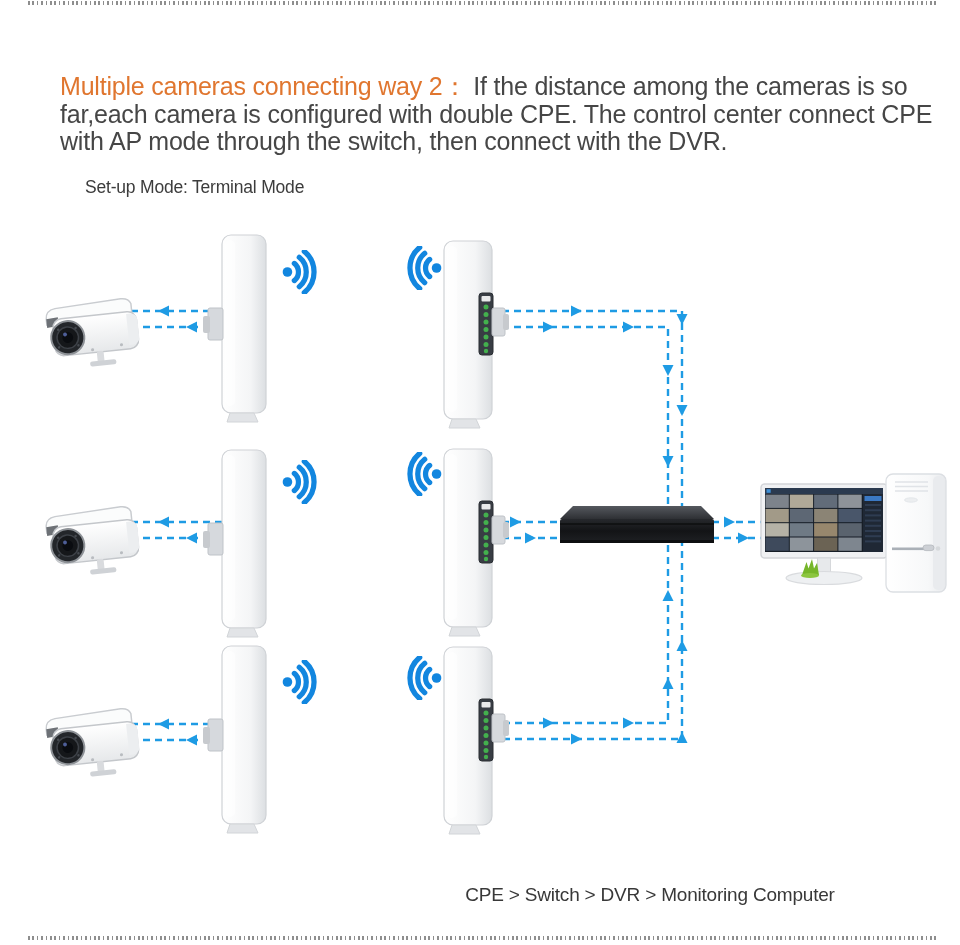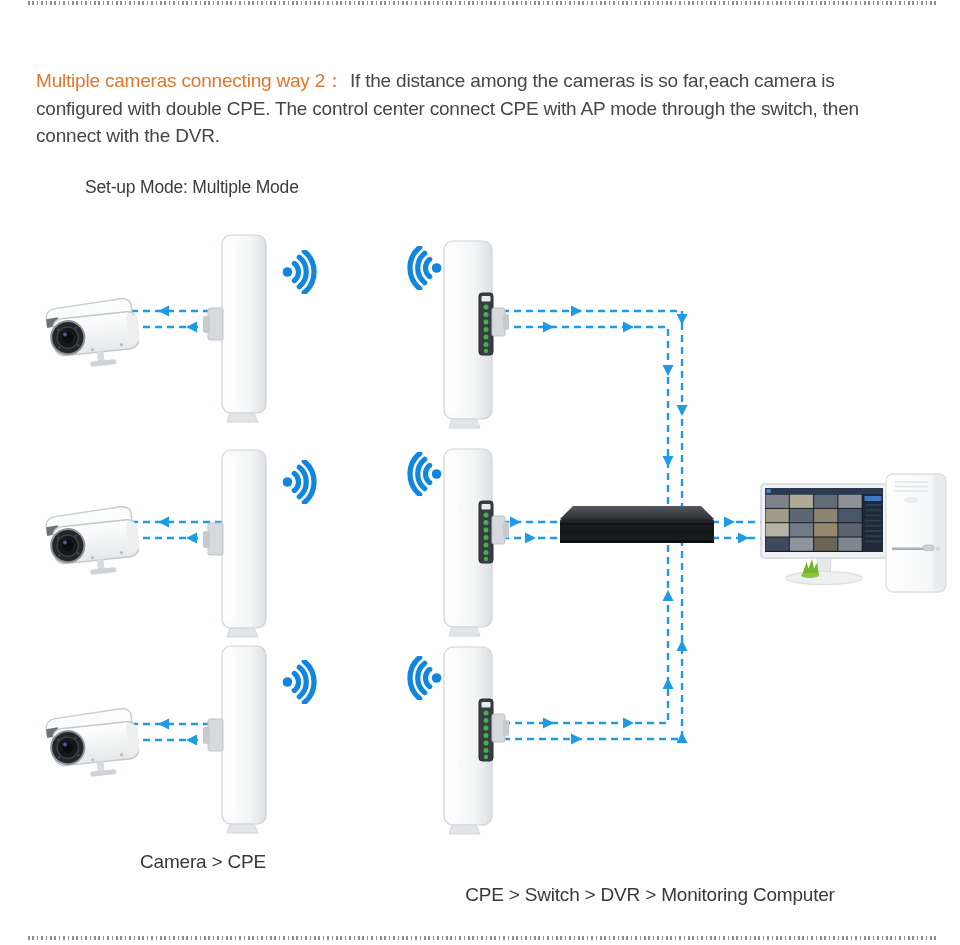--- a/index.html
+++ b/index.html
@@ -2,21 +2,21 @@
 <html><head>
 <meta charset="utf-8">
 <style>
   html,body{margin:0;padding:0;background:#ffffff;}
   #stage{position:relative;width:960px;height:945px;background:#ffffff;overflow:hidden;
          font-family:"Liberation Sans", sans-serif;letter-spacing:-0.2px;}
   .dotted{position:absolute;left:28px;right:24px;height:4px;
           background:repeating-linear-gradient(90deg,#8e8e8e 0 1.6px,transparent 1.6px 4.4px);}
   #divider-top{top:1px;}
   #divider-bottom{top:936px;}
-  #intro{position:absolute;left:36px;top:48px;width:880px;font-size:19px;line-height:27.5px;color:#464646;}
+  #intro{position:absolute;left:60px;top:48px;width:880px;font-size:25px;line-height:27.5px;color:#464646;}
   #intro .hl{color:#e0762f;margin-right:6px;}
   .mode-label{position:absolute;top:177px;font-size:17.5px;color:#3c3c3c;}
   #mode-terminal{left:85px;}
   #mode-ap{left:435px;}
   .footer-label{position:absolute;top:851px;font-size:19px;color:#383838;text-align:center;}
   #footer-terminal{left:88px;width:230px;}
   #footer-ap{left:420px;width:460px;margin-top:33px;}
   .dev{position:absolute;}
   #connectors{position:absolute;left:0;top:0;z-index:1;}
   .dev{z-index:2;}
@@ -24,21 +24,21 @@
 </head>
 <body>
 
 <div id="stage">
 
   <div id="divider-top" class="dotted"></div>
   <div id="divider-bottom" class="dotted"></div>
 
   <p id="intro"><span class="hl">Multiple cameras connecting way 2：</span><span>If the distance among the cameras is so far,each camera is configured with double CPE. The control center connect CPE with AP mode through the switch, then connect with the DVR.</span></p>
 
-  <div id="mode-terminal" class="mode-label">Set-up Mode: Multiple Mode</div>
+  <div id="mode-terminal" class="mode-label">Set-up Mode: Terminal Mode</div>
 
   <svg id="connectors" width="960" height="945">
       <polyline points="222,311 130,311" fill="none" stroke="#1e9be4" stroke-width="2.4" stroke-dasharray="7 5"></polyline>
       <polygon points="158,311 169,305.5 169,316.5" fill="#1e9be4"></polygon>
       <polyline points="222,327 140,327" fill="none" stroke="#1e9be4" stroke-width="2.4" stroke-dasharray="7 5"></polyline>
       <polygon points="186,327 197,321.5 197,332.5" fill="#1e9be4"></polygon>
       <polyline points="222,522 130,522" fill="none" stroke="#1e9be4" stroke-width="2.4" stroke-dasharray="7 5"></polyline>
       <polygon points="158,522 169,516.5 169,527.5" fill="#1e9be4"></polygon>
       <polyline points="222,538 140,538" fill="none" stroke="#1e9be4" stroke-width="2.4" stroke-dasharray="7 5"></polyline>
       <polygon points="186,538 197,532.5 197,543.5" fill="#1e9be4"></polygon>
@@ -277,16 +277,15 @@
       <line x1="11" y1="10" x2="44" y2="10"></line>
         <line x1="11" y1="14.5" x2="44" y2="14.5"></line>
       <line x1="11" y1="19" x2="44" y2="19"></line>
     </g>
     <ellipse cx="27" cy="28" rx="6.5" ry="2.2" fill="#eceef0" stroke="#e0e3e7" stroke-width=".8"></ellipse>
     <rect x="8" y="75.5" width="40" height="2.6" fill="#aab0b7"></rect>
     <rect x="39" y="73" width="11" height="5.6" rx="2.8" fill="#cdd0d5" stroke="#b4b8bd" stroke-width=".8"></rect>
     <circle cx="54" cy="76.5" r="2.3" fill="#d6d9dc"></circle>
   </svg>
 
-  <div id="footer-terminal" class="footer-label">Camera &gt; CPE</div>
   <div id="footer-ap" class="footer-label">CPE &gt; Switch &gt; DVR &gt; Monitoring Computer</div>
 
 </div>
 
 </body></html>

